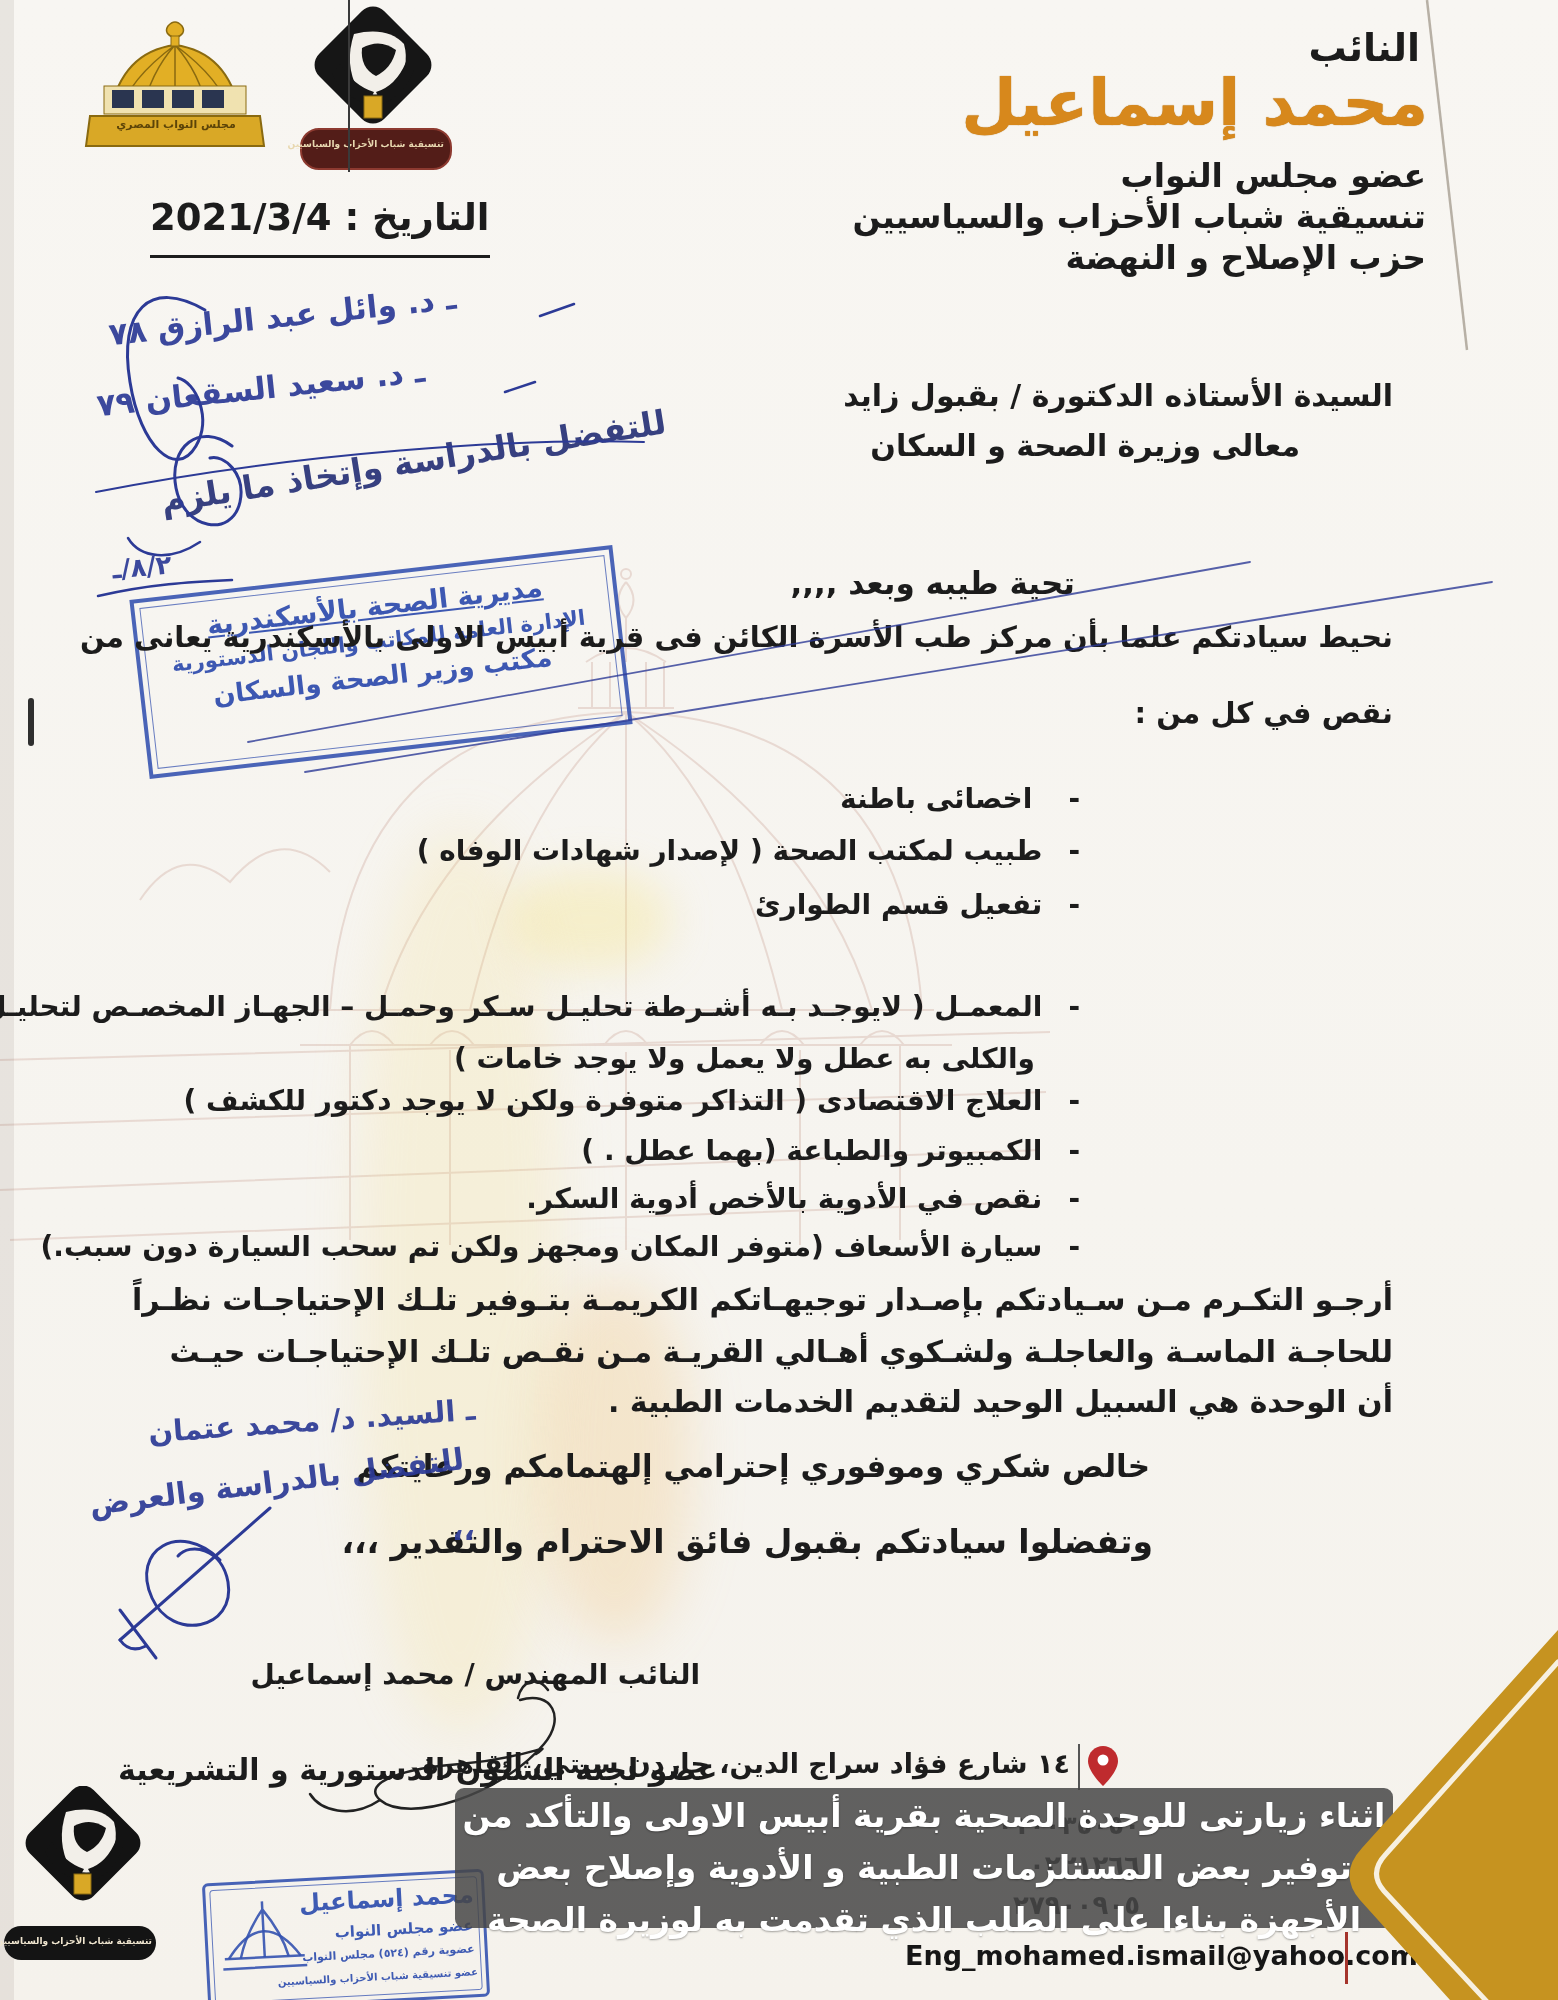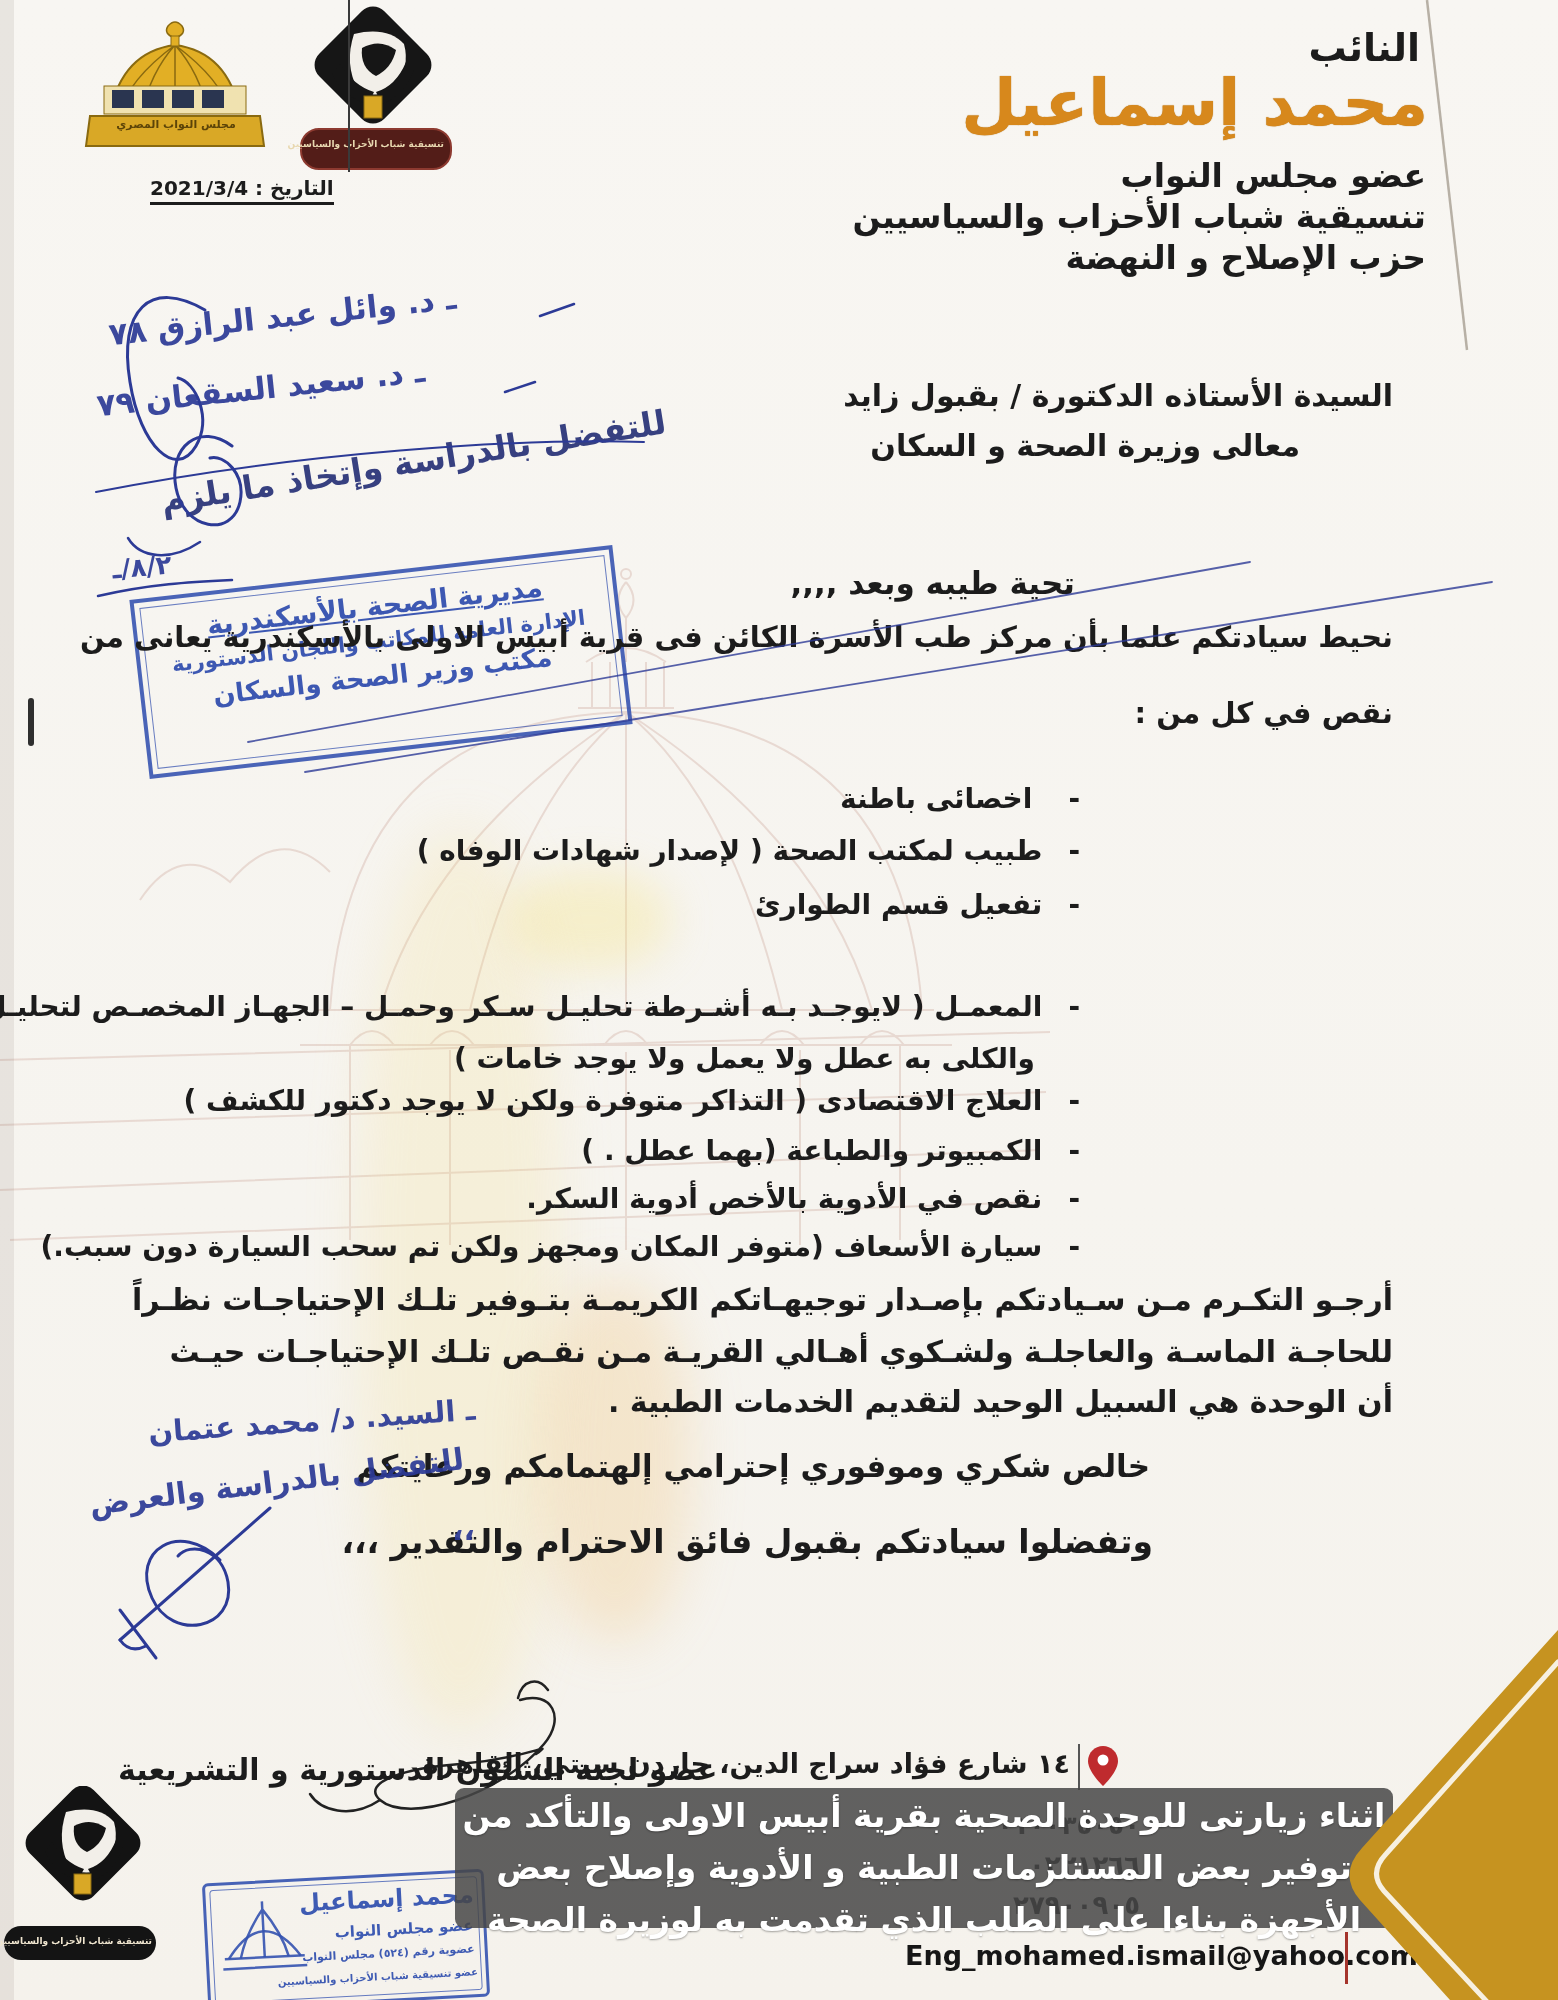--- a/index.html
+++ b/index.html
@@ -79,21 +79,21 @@
     <path d="M70,44 q18,-10 34,2 q-4,18 -20,26 q-16,-8 -14,-28 Z" fill="#161616"></path>
     <path d="M48,60 q14,22 34,28 l-6,12 q-24,-6 -36,-30 Z" fill="#161616"></path>
     <path d="M114,58 q-10,24 -30,30 l6,12 q22,-8 32,-34 Z" fill="#161616"></path>
     <rect x="72" y="92" width="18" height="22" fill="#d9a826" stroke="#8a6a10"></rect>
   </svg>
   <div class="abs" style="left:300px;top:128px;width:148px;height:38px;background:#531d18;border-radius:19px;border:2px solid #8d3a30"></div>
   <div class="abs ar b" style="left:304px;top:139px;width:140px;text-align:center;font-size:9px;color:#e8d8b0">تنسيقية شباب الأحزاب والسياسيين</div>
 
   <div class="abs" style="left:348px;top:0;width:2px;height:172px;background:#3a3a3a"></div>
 
-  <div class="abs ar b" style="left:150px;top:176px;font-size:20px;border-bottom:3px solid #1c1c1c;padding-bottom:2px">التاريخ : 2021/3/4</div>
+  <div class="abs ar b" style="left:150px;top:196px;font-size:37px;border-bottom:3px solid #1c1c1c;padding-bottom:16px">التاريخ : 2021/3/4</div>
 
   <div class="abs" style="left:138px;top:572px;width:478px;height:172px;transform:rotate(-6.5deg);border:4px solid rgba(44,74,173,.85)">
     <div class="abs" style="left:5px;top:5px;right:5px;bottom:5px;border:1.5px solid rgba(44,74,173,.7)"></div>
     <div class="ar b stamp-blue" style="text-align:center;margin-top:14px;font-size:27px;text-decoration:underline">مديرية الصحة بالأسكندرية</div>
     <div class="ar b stamp-blue" style="text-align:center;margin-top:8px;font-size:21px">الإدارة العامة للمكاتب واللجان الدستورية</div>
     <div class="ar b stamp-blue" style="text-align:center;margin-top:8px;font-size:26px">مكتب وزير الصحة والسكان</div>
   </div>
 
   <div class="abs ar b" style="right:165px;top:378px;font-size:30px">السيدة الأستاذه الدكتورة / بقبول زايد</div>
   <div class="abs ar b" style="right:258px;top:428px;font-size:30px">معالى وزيرة الصحة و السكان</div>
@@ -111,20 +111,21 @@
   <div class="abs ar" style="right:478px;top:1134px;font-size:28px;font-weight:bold"><span>-</span><span style="margin-right:26px">الكمبيوتر والطباعة (بهما عطل . )</span></div>
   <div class="abs ar" style="right:478px;top:1182px;font-size:28px;font-weight:bold"><span>-</span><span style="margin-right:26px">نقص في الأدوية بالأخص أدوية السكر.</span></div>
   <div class="abs ar" style="right:478px;top:1230px;font-size:28px;font-weight:bold"><span>-</span><span style="margin-right:26px">سيارة الأسعاف (متوفر المكان ومجهز ولكن تم سحب السيارة دون سبب.)</span></div>
 
   <div class="abs ar b" style="right:165px;top:1282px;font-size:30px">أرجـو التكـرم مـن سـيادتكم بإصـدار توجيهـاتكم الكريمـة بتـوفير تلـك الإحتياجـات نظـراً</div>
   <div class="abs ar b" style="right:165px;top:1334px;font-size:30px">للحاجـة الماسـة والعاجلـة ولشـكوي أهـالي القريـة مـن نقـص تلـك الإحتياجـات حيـث</div>
   <div class="abs ar b" style="right:165px;top:1384px;font-size:30px">أن الوحدة هي السبيل الوحيد لتقديم الخدمات الطبية .</div>
   <div class="abs ar b" style="right:408px;top:1448px;font-size:31px">خالص شكري وموفوري إحترامي إلهتمامكم ورعايتكم</div>
   <div class="abs ar b" style="right:405px;top:1522px;font-size:33px">وتفضلوا سيادتكم بقبول فائق الاحترام والتقدير ،،،</div>
 
+  <div class="abs ar b" style="right:858px;top:1658px;font-size:28px">النائب المهندس / محمد إسماعيل</div>
   <svg class="abs" style="left:200px;top:1660px" width="420" height="200" viewBox="0 0 420 200">
     <g fill="none" stroke="#222" stroke-width="2.5" stroke-linecap="round">
       <path d="M320,40 C352,30 366,58 344,84 C300,136 208,164 180,140 C160,122 206,108 260,104 C330,98 356,80 336,94"></path>
       <path d="M318,38 C322,20 338,16 348,30"></path>
       <path d="M180,140 C150,160 120,150 110,134"></path>
     </g>
   </svg>
   <div class="abs ar b" style="left:118px;top:1752px;font-size:30px;direction:rtl">عضو لجنة الشئون الدستورية و التشريعية</div>
 
   <div class="abs hw" style="left:108px;top:298px;font-size:31px;transform:rotate(-6deg)">ـ د. وائل عبد الرازق ٧٨</div>

